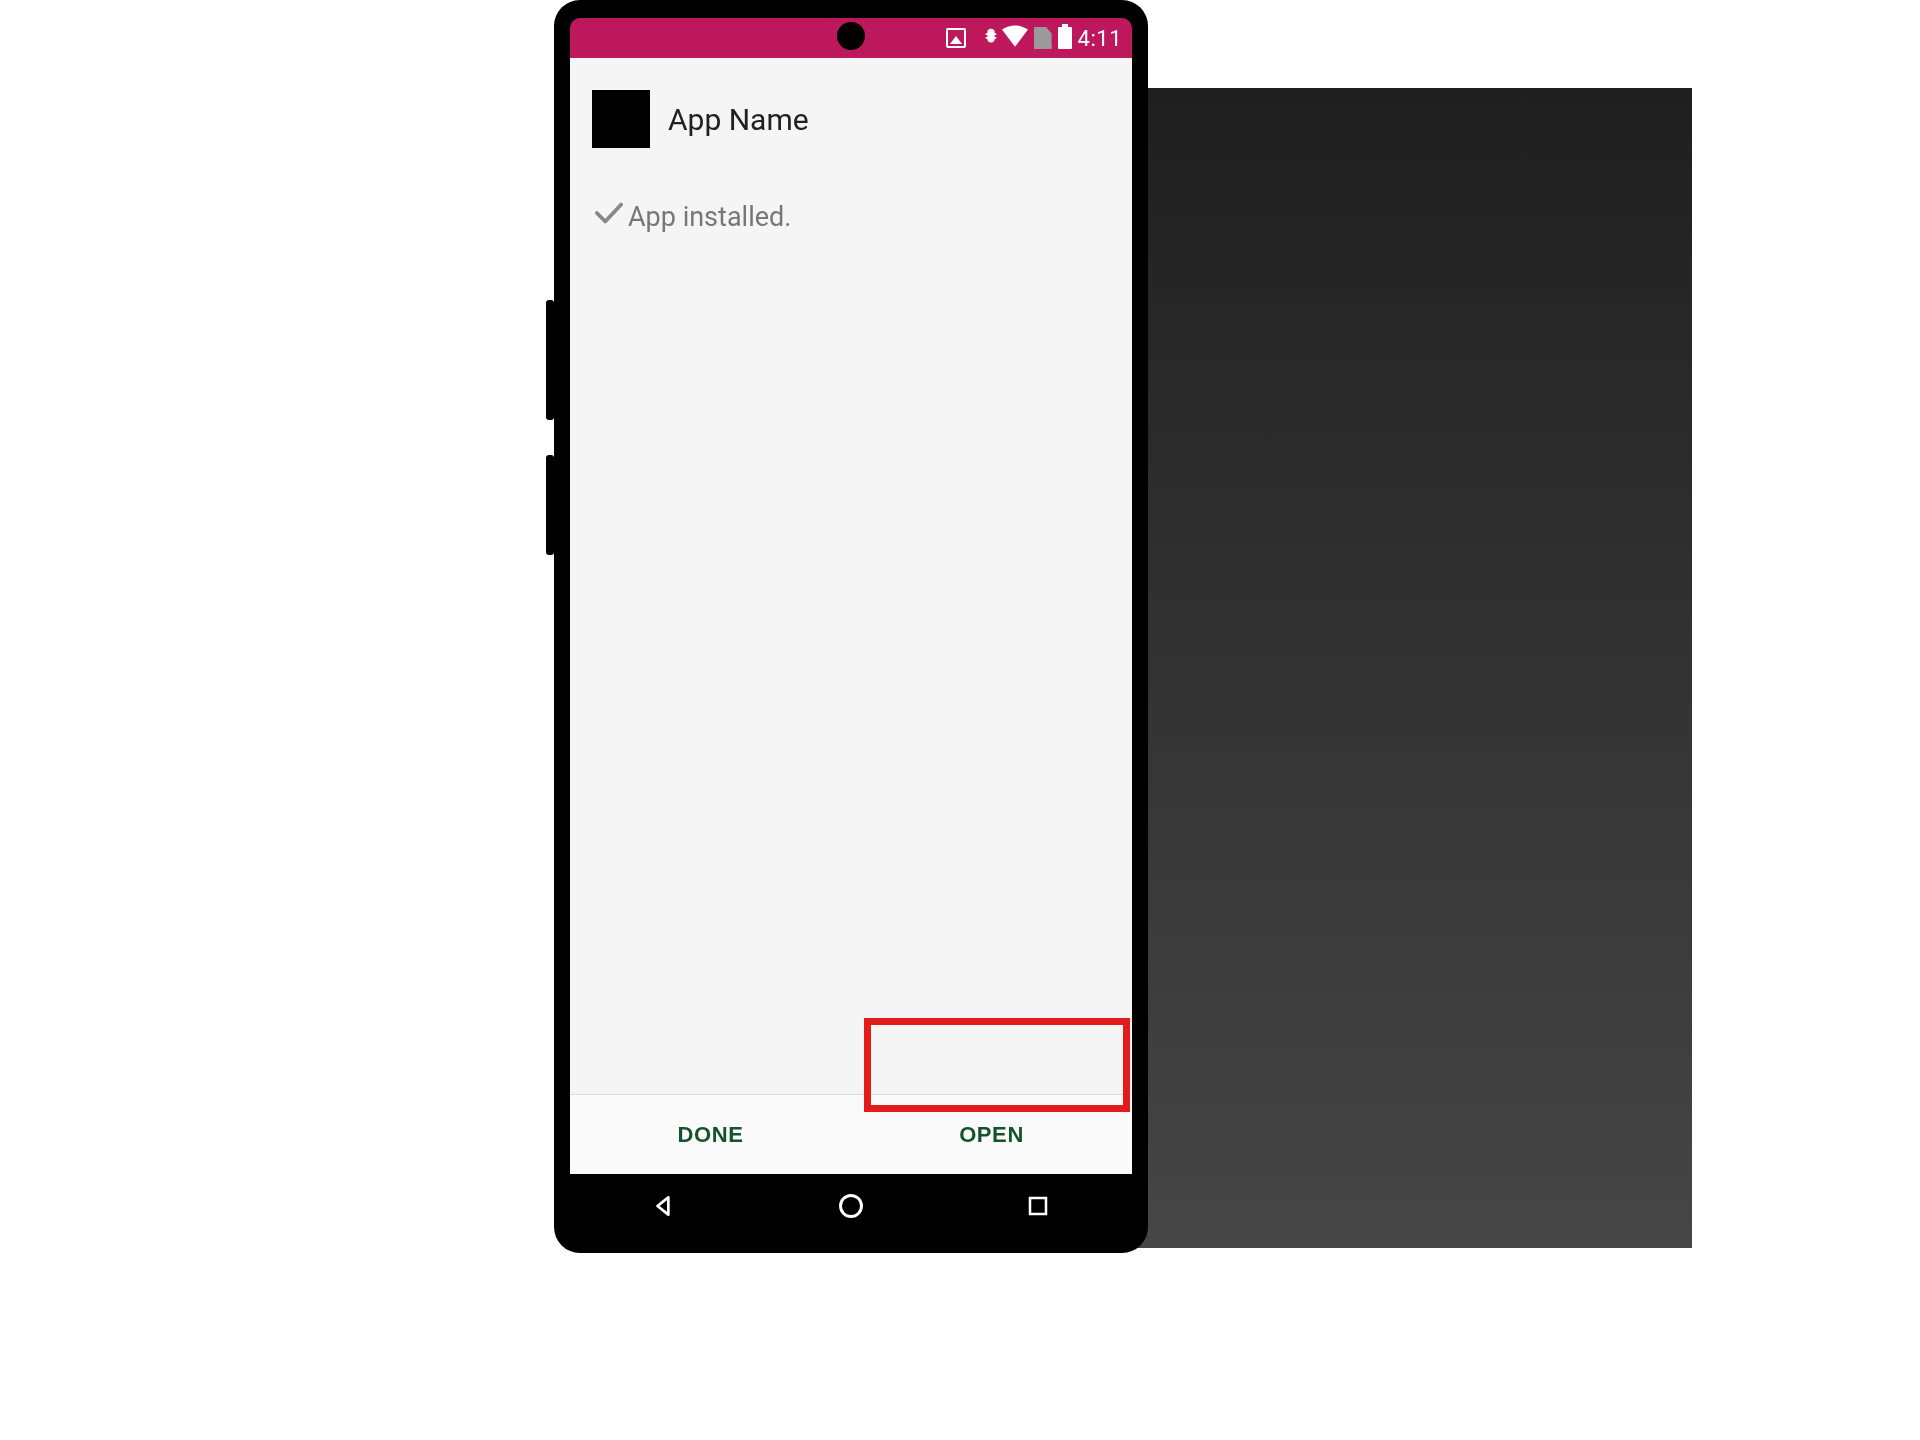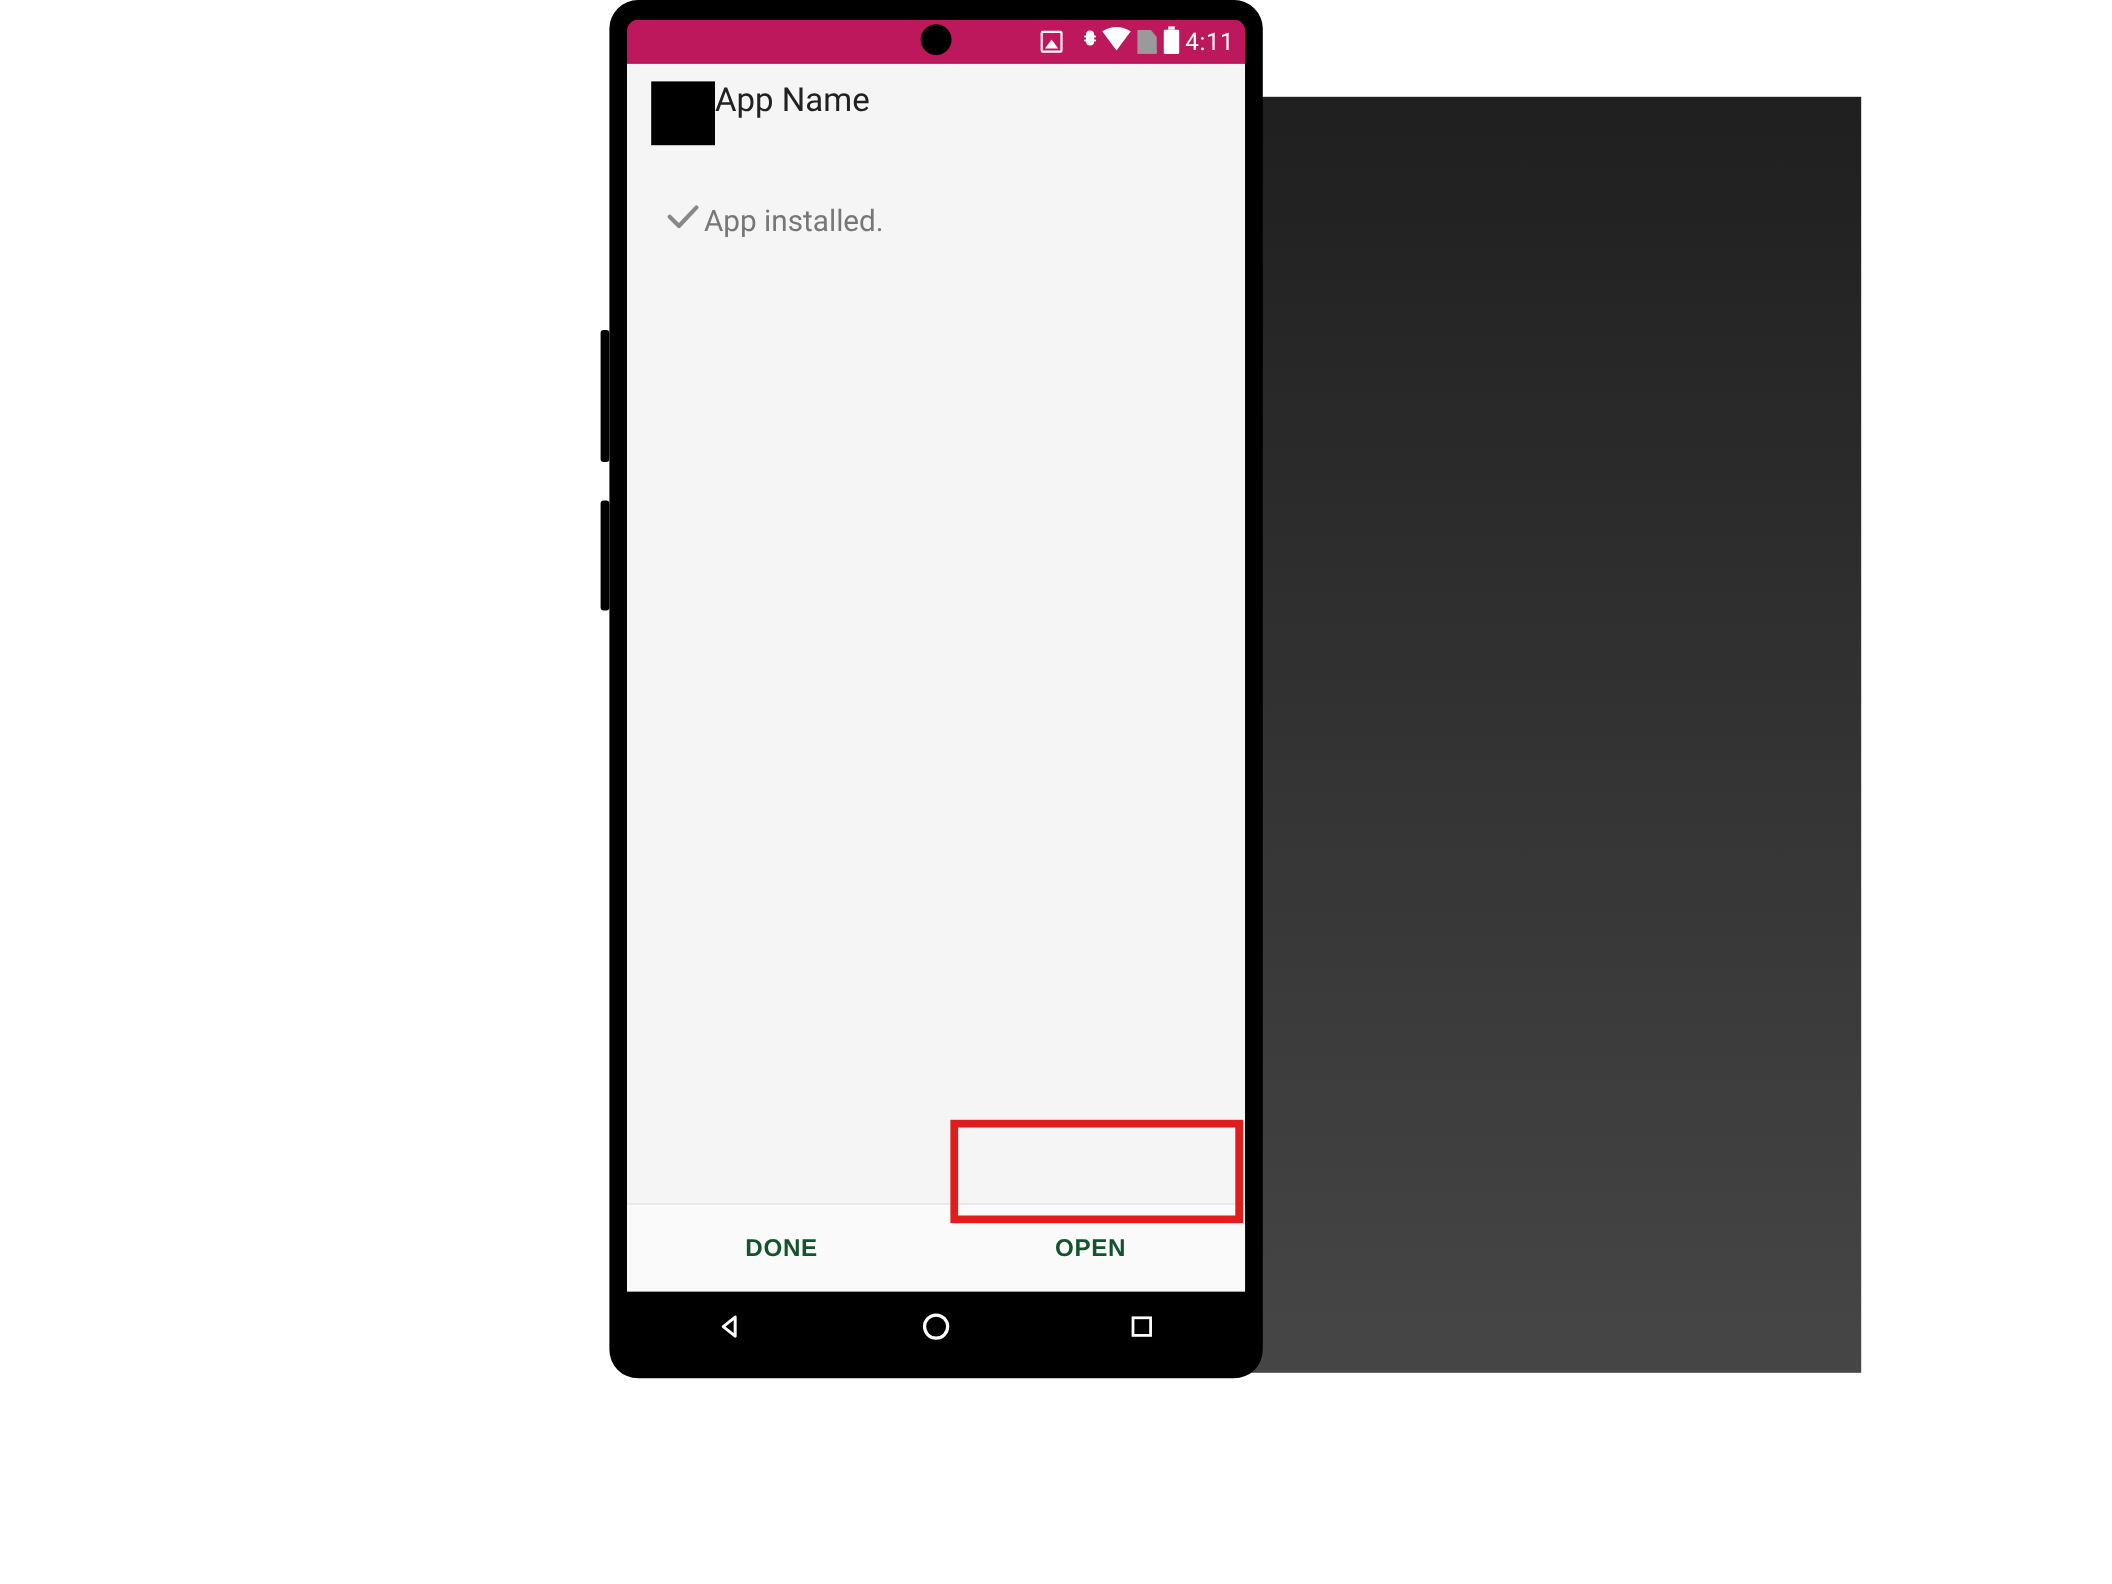--- a/index.html
+++ b/index.html
@@ -105,32 +105,33 @@
     z-index: 5;
   }
 
   
   .screen {
     background: #f5f5f6;
     height: calc(100% - 40px - 64px);
     position: relative;
   }
   .app-header {
-    display: flex; 
-    padding: 16px 22px 10px 22px;
+    display: flex; align-items: center;
+    padding: 32px 22px 10px 22px;
+    gap: 18px;
   }
   .app-icon {
     width: 58px; height: 58px; background: #000;
   }
   .app-title {
     font-size: 30px; color: #212121; font-weight: 400;
   }
   .status-row {
     display: flex; align-items: center;
-    padding: 42px 22px 0 36px;
+    padding: 42px 22px 0 24px;
     color: #777; font-size: 27px;
     gap: 4px;
   }
   .check svg { width: 30px; height: 26px; }
   .check svg path { stroke: #888; stroke-width: 4; fill: none; stroke-linecap: round; stroke-linejoin: round; }
 
   .footer {
     position: absolute; bottom: 0; left: 0; right: 0;
     height: 80px;
     border-top: 1px solid #ddd;

